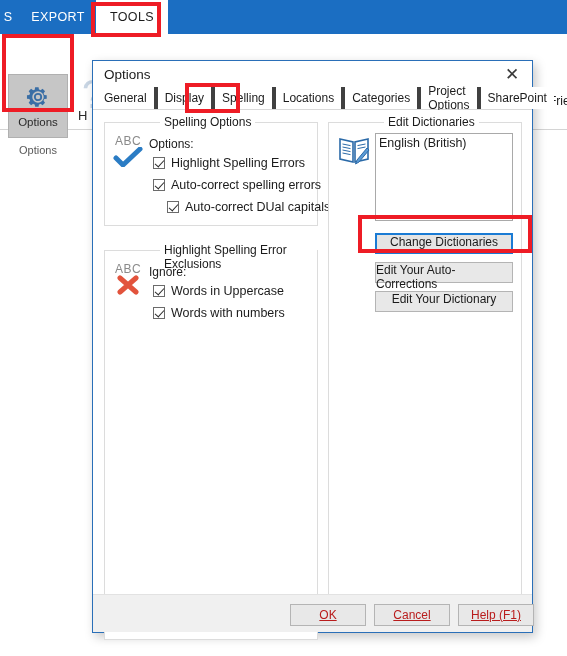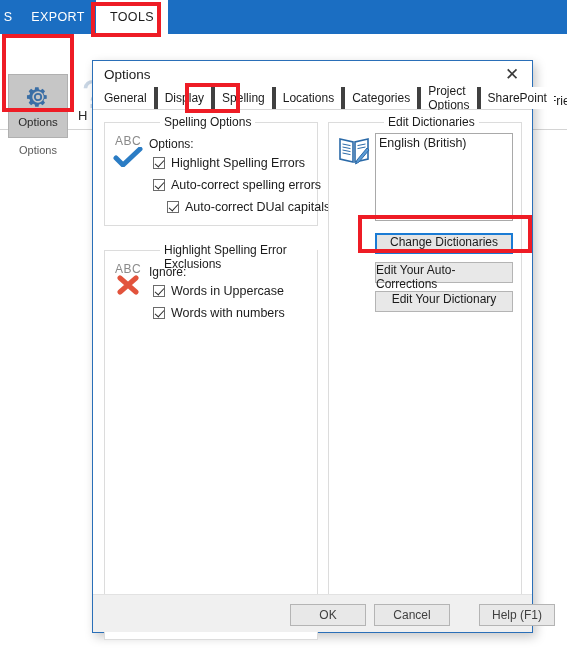--- a/index.html
+++ b/index.html
@@ -167,26 +167,26 @@
   #dbtn-editdict { top:168px; }
 
   
   .dlg-footer {
     position:absolute; left:0; right:0; bottom:0; height:38px;
     background:#f0f0f0; border-top:1px solid #e2e2e2;
   }
   .fbtn {
     position:absolute; top:9px; width:76px; height:22px;
     background:#e8e8e8; border:1px solid #b4b4b4;
-    font-size:12px; color:#404040;
-    display:flex; align-items:center; justify-content:center;
+    font-size:12px; color:#b91c1c;
+    display:flex; align-items:center; justify-content:center;text-decoration:underline;
   }
   #fb-ok     { left:197px; }
   #fb-cancel { left:281px; }
-  #fb-help   { left:386px; }
+  #fb-help   { left:365px; }
 </style>
 </head>
 <body>
 
 <div id="app-bg">
 
   <div class="ribbon-tabbar">
     <div class="rib-tab t-s">
       <span>S</span>
     </div>

